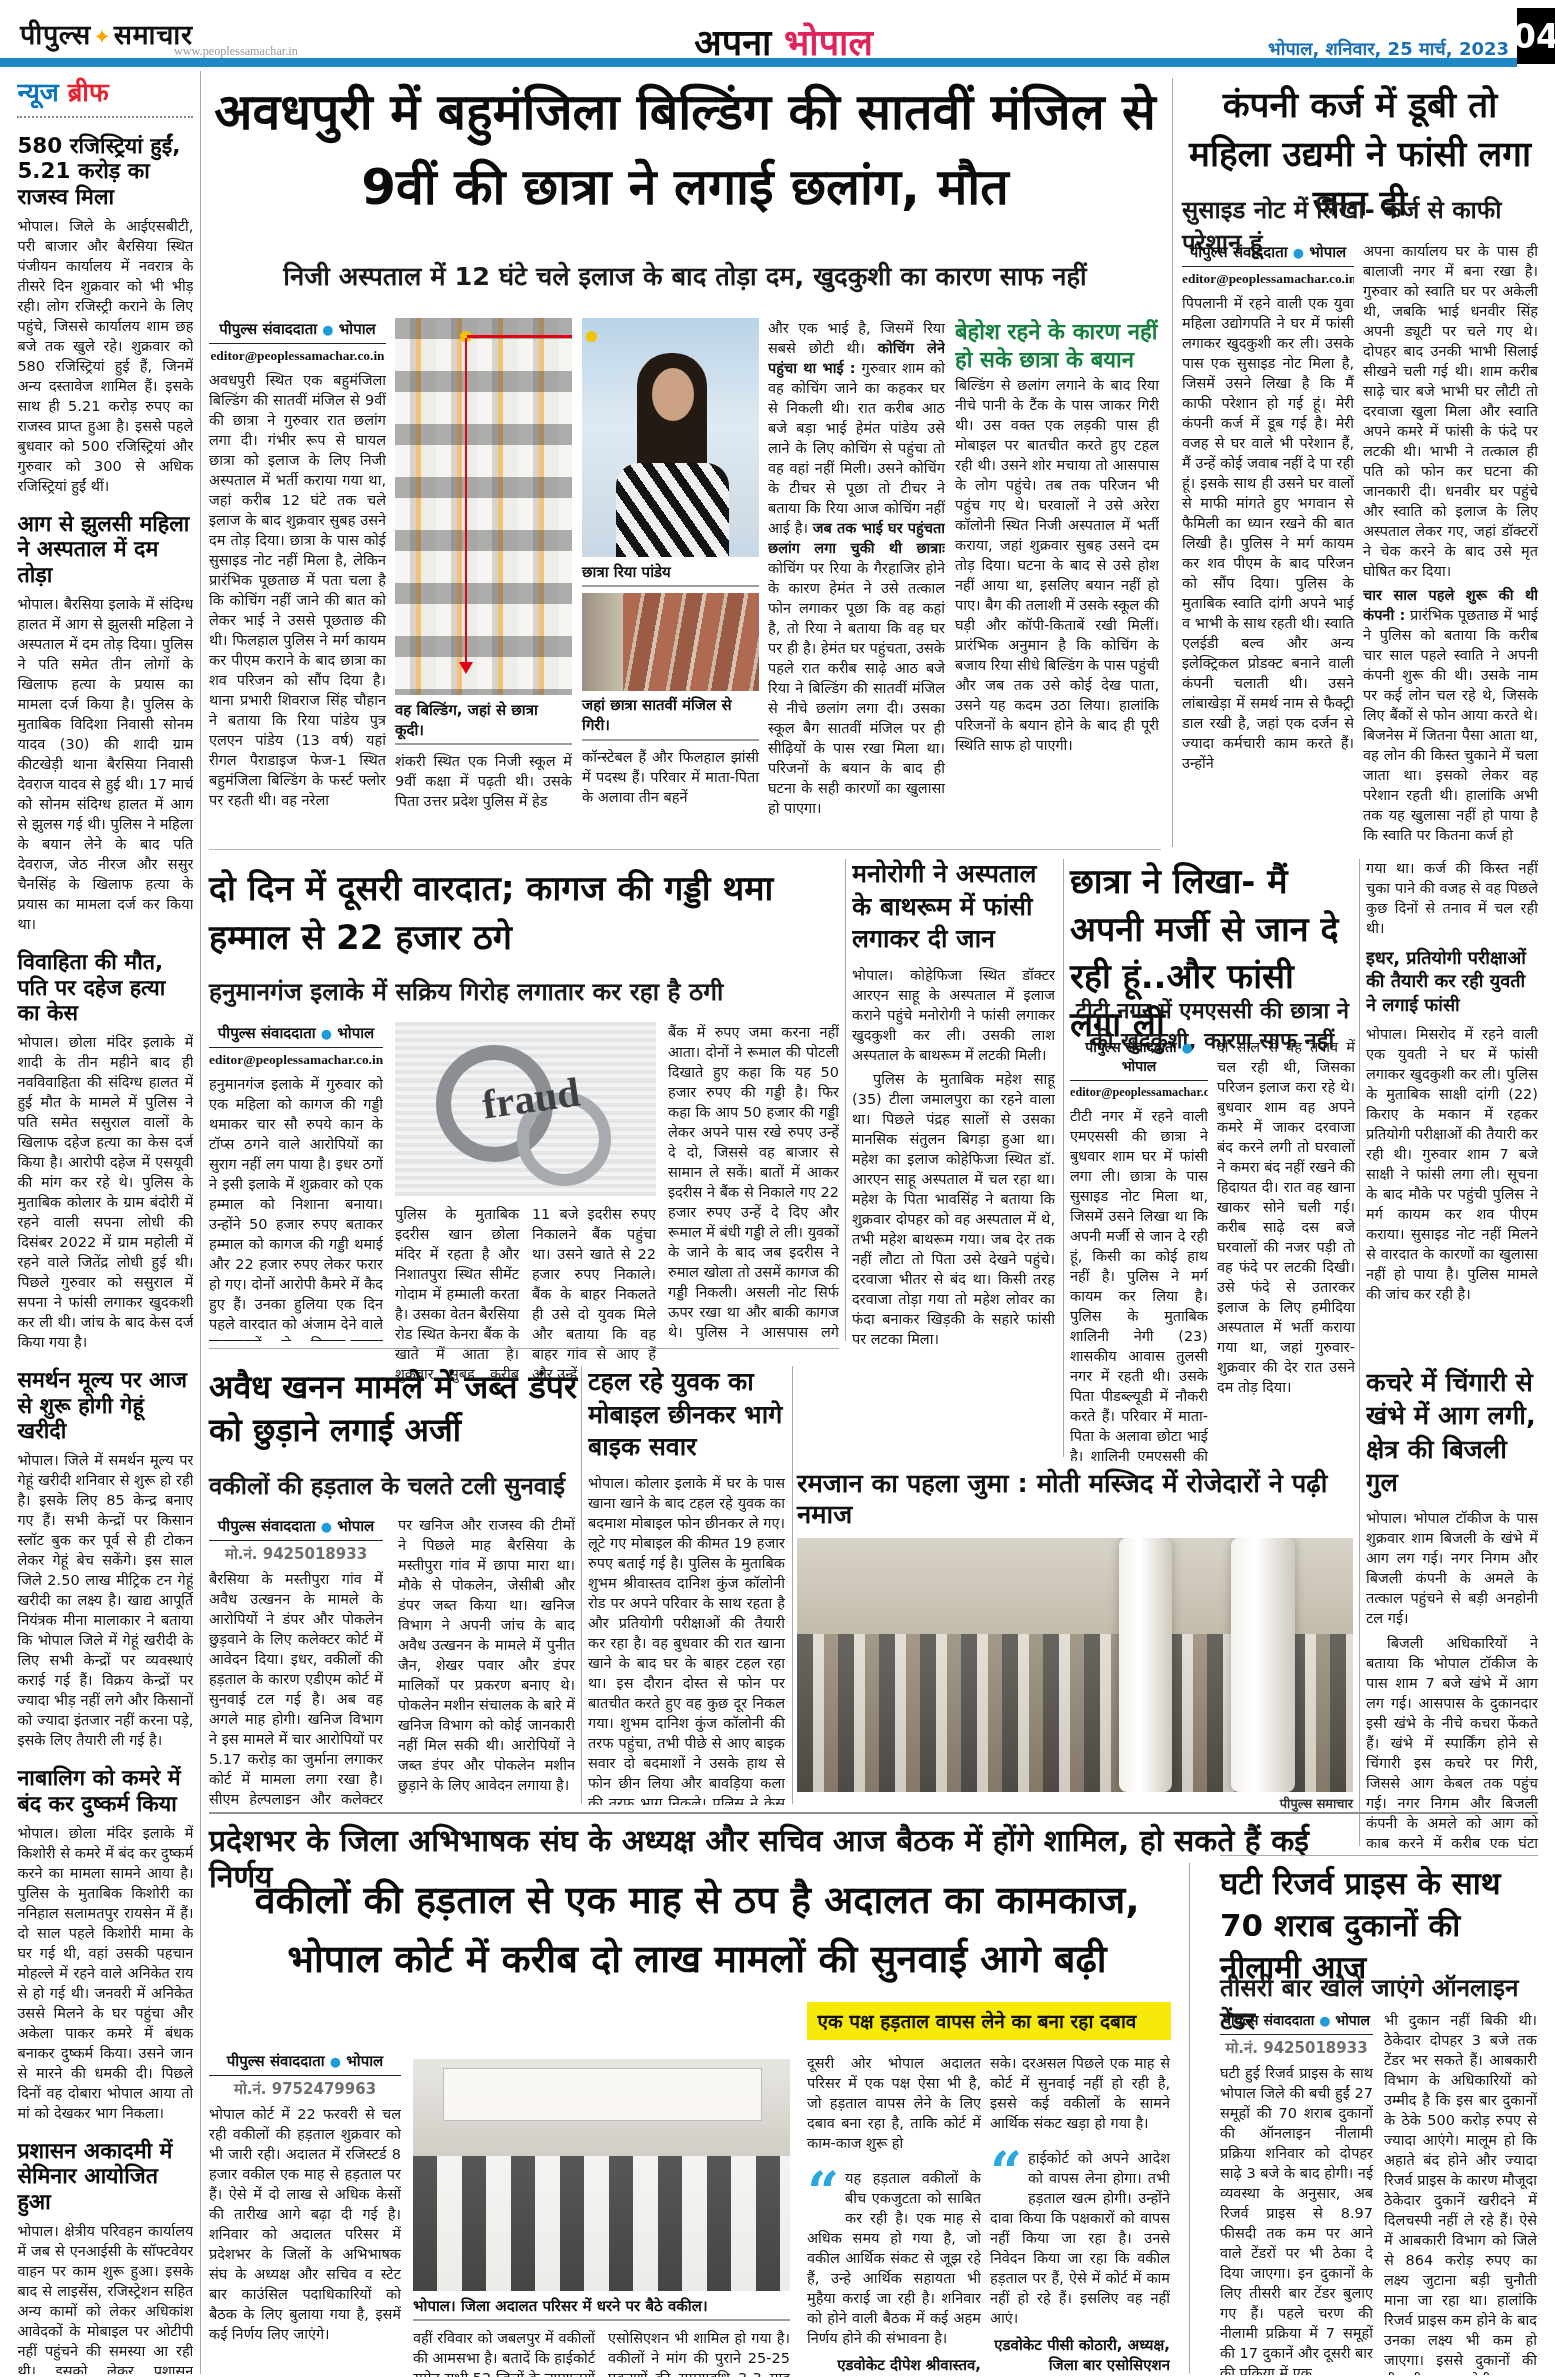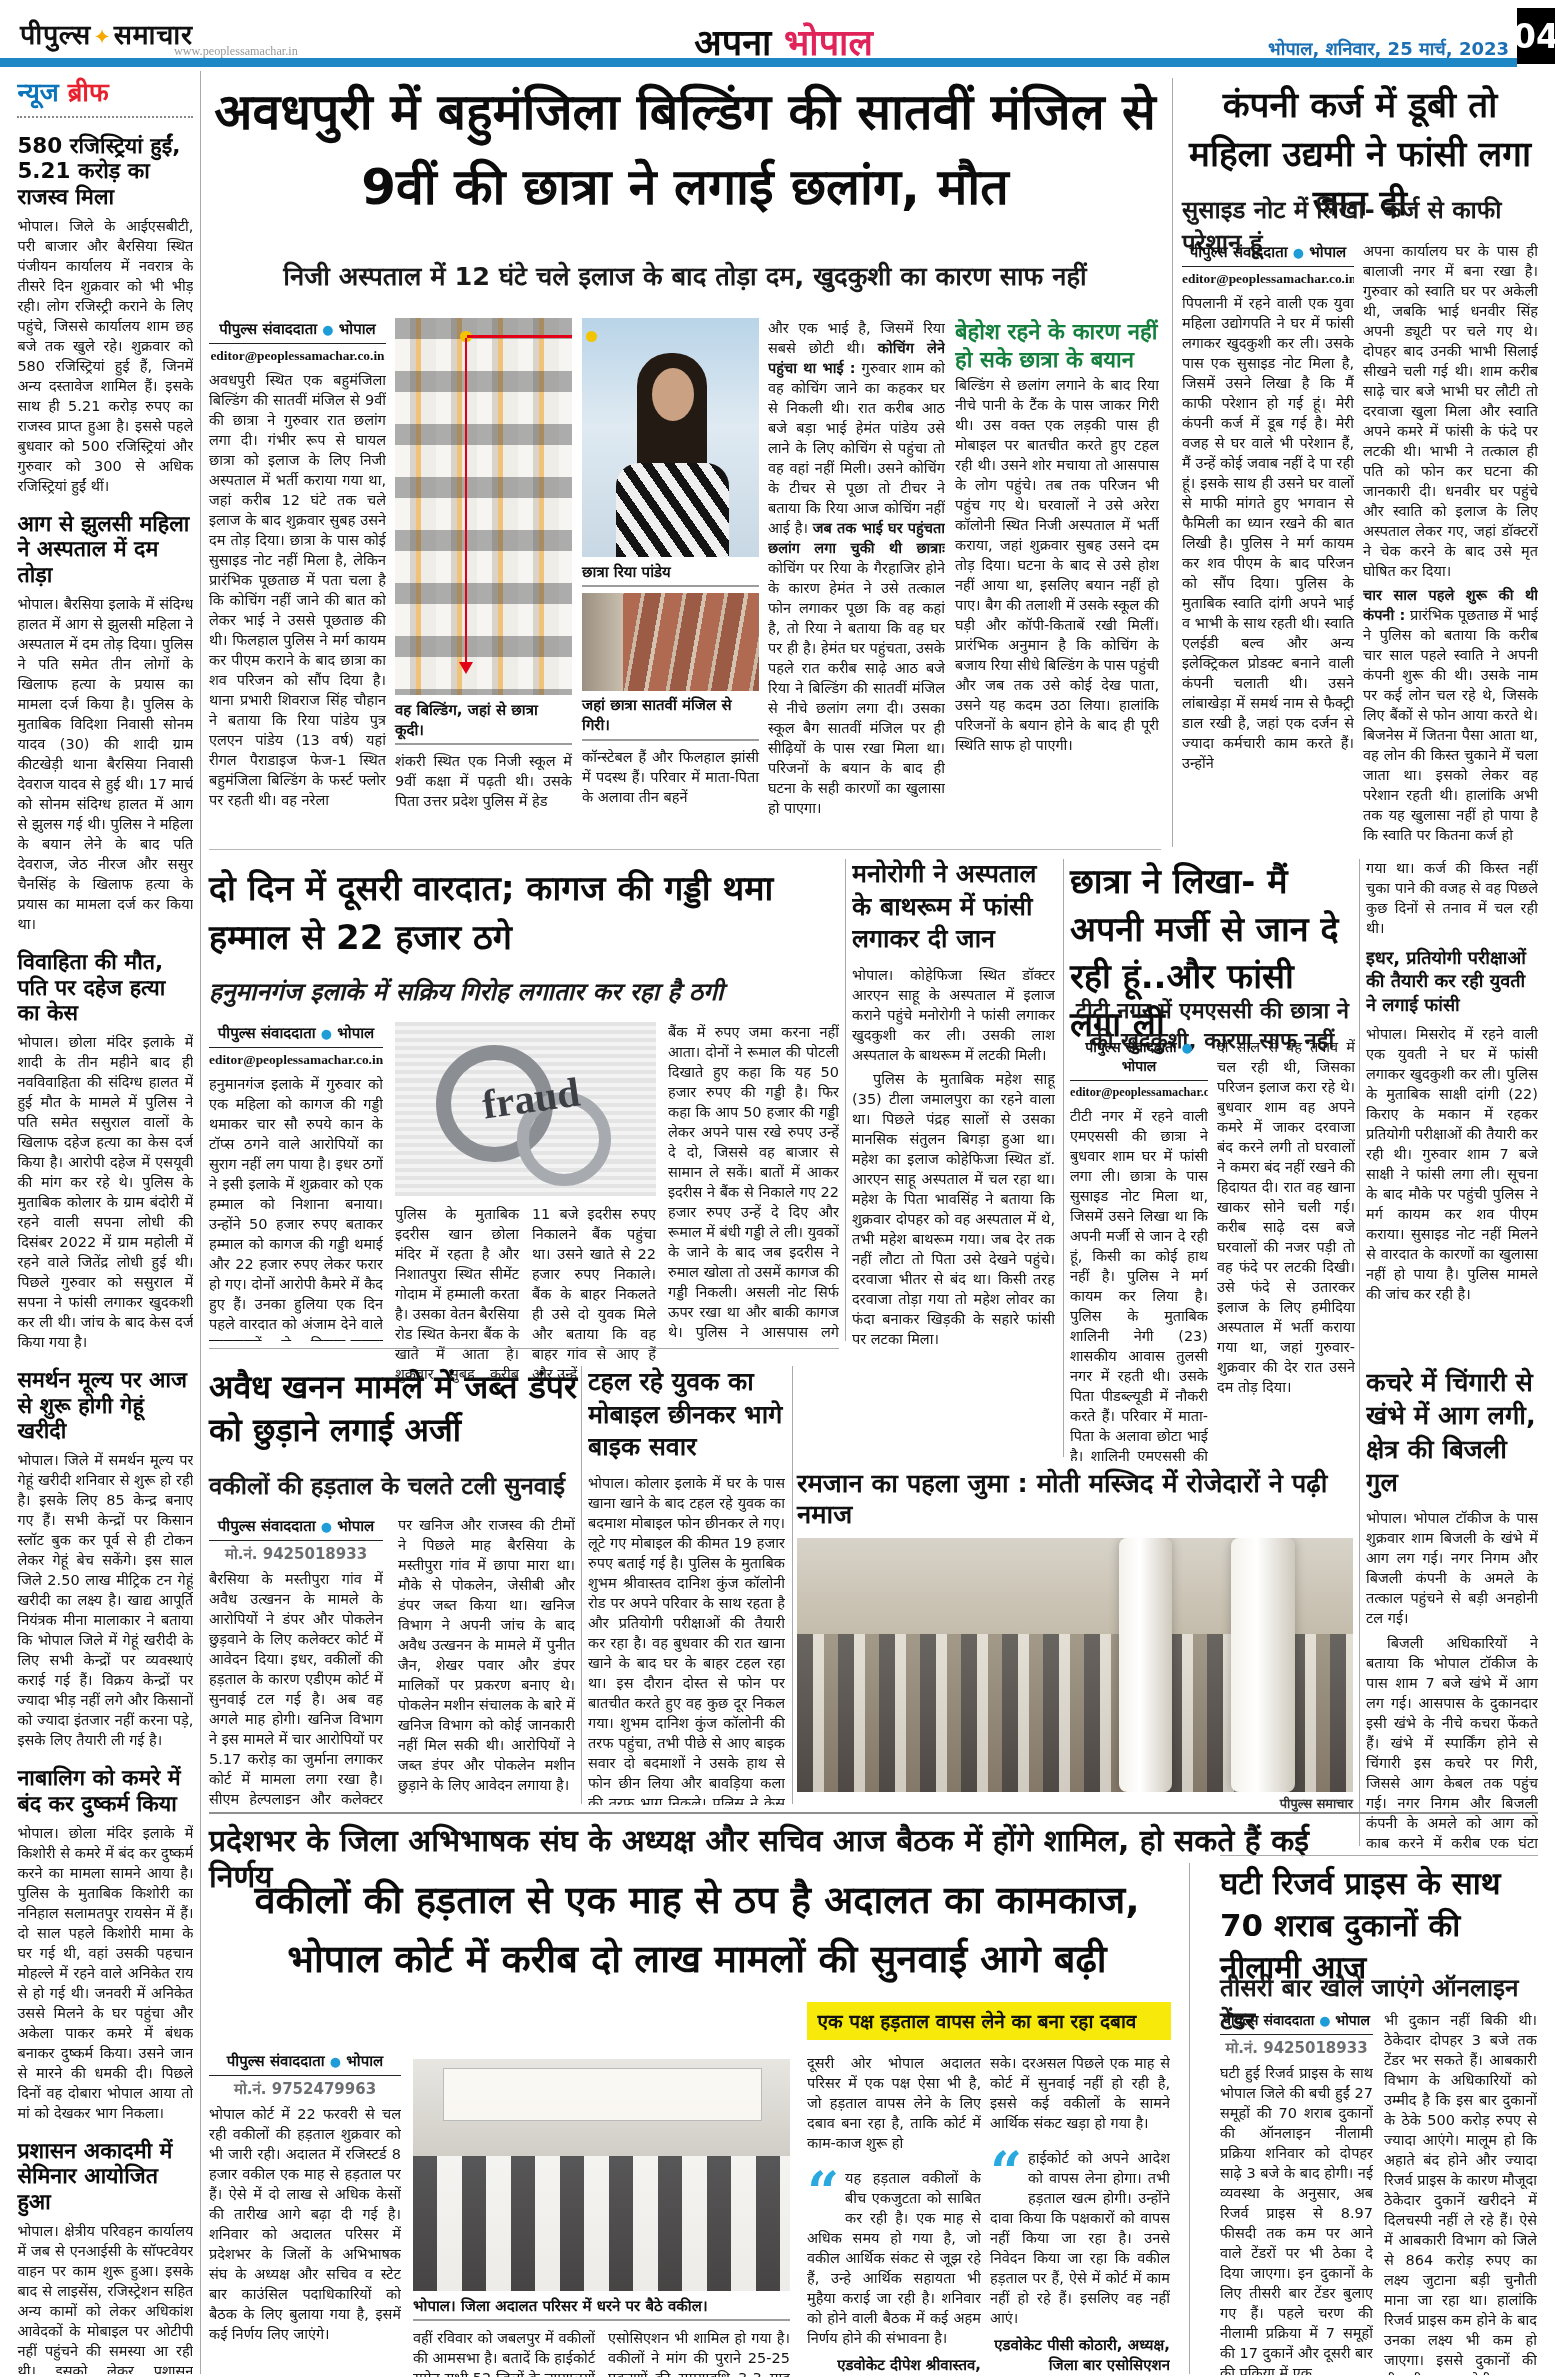--- a/index.html
+++ b/index.html
@@ -168,21 +168,21 @@
   </div>
   <div class="abs clip" style="left:1363px;top:241px;width:175px;height:604px;">
     <div class="body-s">अपना कार्यालय घर के पास ही बालाजी नगर में बना रखा है। गुरुवार को स्वाति घर पर अकेली थी, जबकि भाई धनवीर सिंह अपनी ड्यूटी पर चले गए थे। दोपहर बाद उनकी भाभी सिलाई सीखने चली गई थी। शाम करीब साढ़े चार बजे भाभी घर लौटी तो दरवाजा खुला मिला और स्वाति अपने कमरे में फांसी के फंदे पर लटकी थी। भाभी ने तत्काल ही पति को फोन कर घटना की जानकारी दी। धनवीर घर पहुंचे और स्वाति को इलाज के लिए अस्पताल लेकर गए, जहां डॉक्टरों ने चेक करने के बाद उसे मृत घोषित कर दिया।</div>
     <div class="body-s" style="margin-top:3.5px;">
       <span class="inline-h">चार साल पहले शुरू की थी कंपनी :</span>
       <span>प्रारंभिक पूछताछ में भाई ने पुलिस को बताया कि करीब चार साल पहले स्वाति ने अपनी कंपनी शुरू की थी। उसके नाम पर कई लोन चल रहे थे, जिसके लिए बैंकों से फोन आया करते थे। बिजनेस में जितना पैसा आता था, वह लोन की किस्त चुकाने में चला जाता था। इसको लेकर वह परेशान रहती थी। हालांकि अभी तक यह खुलासा नहीं हो पाया है कि स्वाति पर कितना कर्ज हो</span>
     </div>
   </div>
 
   <div class="abs headline" style="left:209px;top:864px;width:630px;font-size:34px;line-height:1.45;text-align:left;">दो दिन में दूसरी वारदात; कागज की गड्डी थमा हम्माल से 22 हजार ठगे</div>
-  <div class="abs subhead" style="left:209px;top:974px;width:630px;font-size:24.4px;text-align:left;font-style:italic;">हनुमानगंज इलाके में सक्रिय गिरोह लगातार कर रहा है ठगी</div>
+  <div class="abs subhead" style="left:209px;top:974px;width:630px;font-size:24.4px;text-align:left;">हनुमानगंज इलाके में सक्रिय गिरोह लगातार कर रहा है ठगी</div>
   <div class="abs clip" style="left:209px;top:1022px;width:174px;height:319px;">
     <div class="byline">
       <span>पीपुल्स संवाददाता</span>
       <span class="dot">●</span>
       <span>भोपाल</span>
     </div>
     <div class="email">editor@peoplessamachar.co.in</div>
     <div class="body-s">हनुमानगंज इलाके में गुरुवार को एक महिला को कागज की गड्डी थमाकर चार सौ रुपये कान के टॉप्स ठगने वाले आरोपियों का सुराग नहीं लग पाया है। इधर ठगों ने इसी इलाके में शुक्रवार को एक हम्माल को निशाना बनाया। उन्होंने 50 हजार रुपए बताकर हम्माल को कागज की गड्डी थमाई और 22 हजार रुपए लेकर फरार हो गए। दोनों आरोपी कैमरे में कैद हुए हैं। उनका हुलिया एक दिन पहले वारदात को अंजाम देने वाले जालसाजों से मिलता-जुलता बताया गया है।</div>
   </div>
   <div class="abs" style="left:395px;top:1022px;width:261px;height:319px;">

